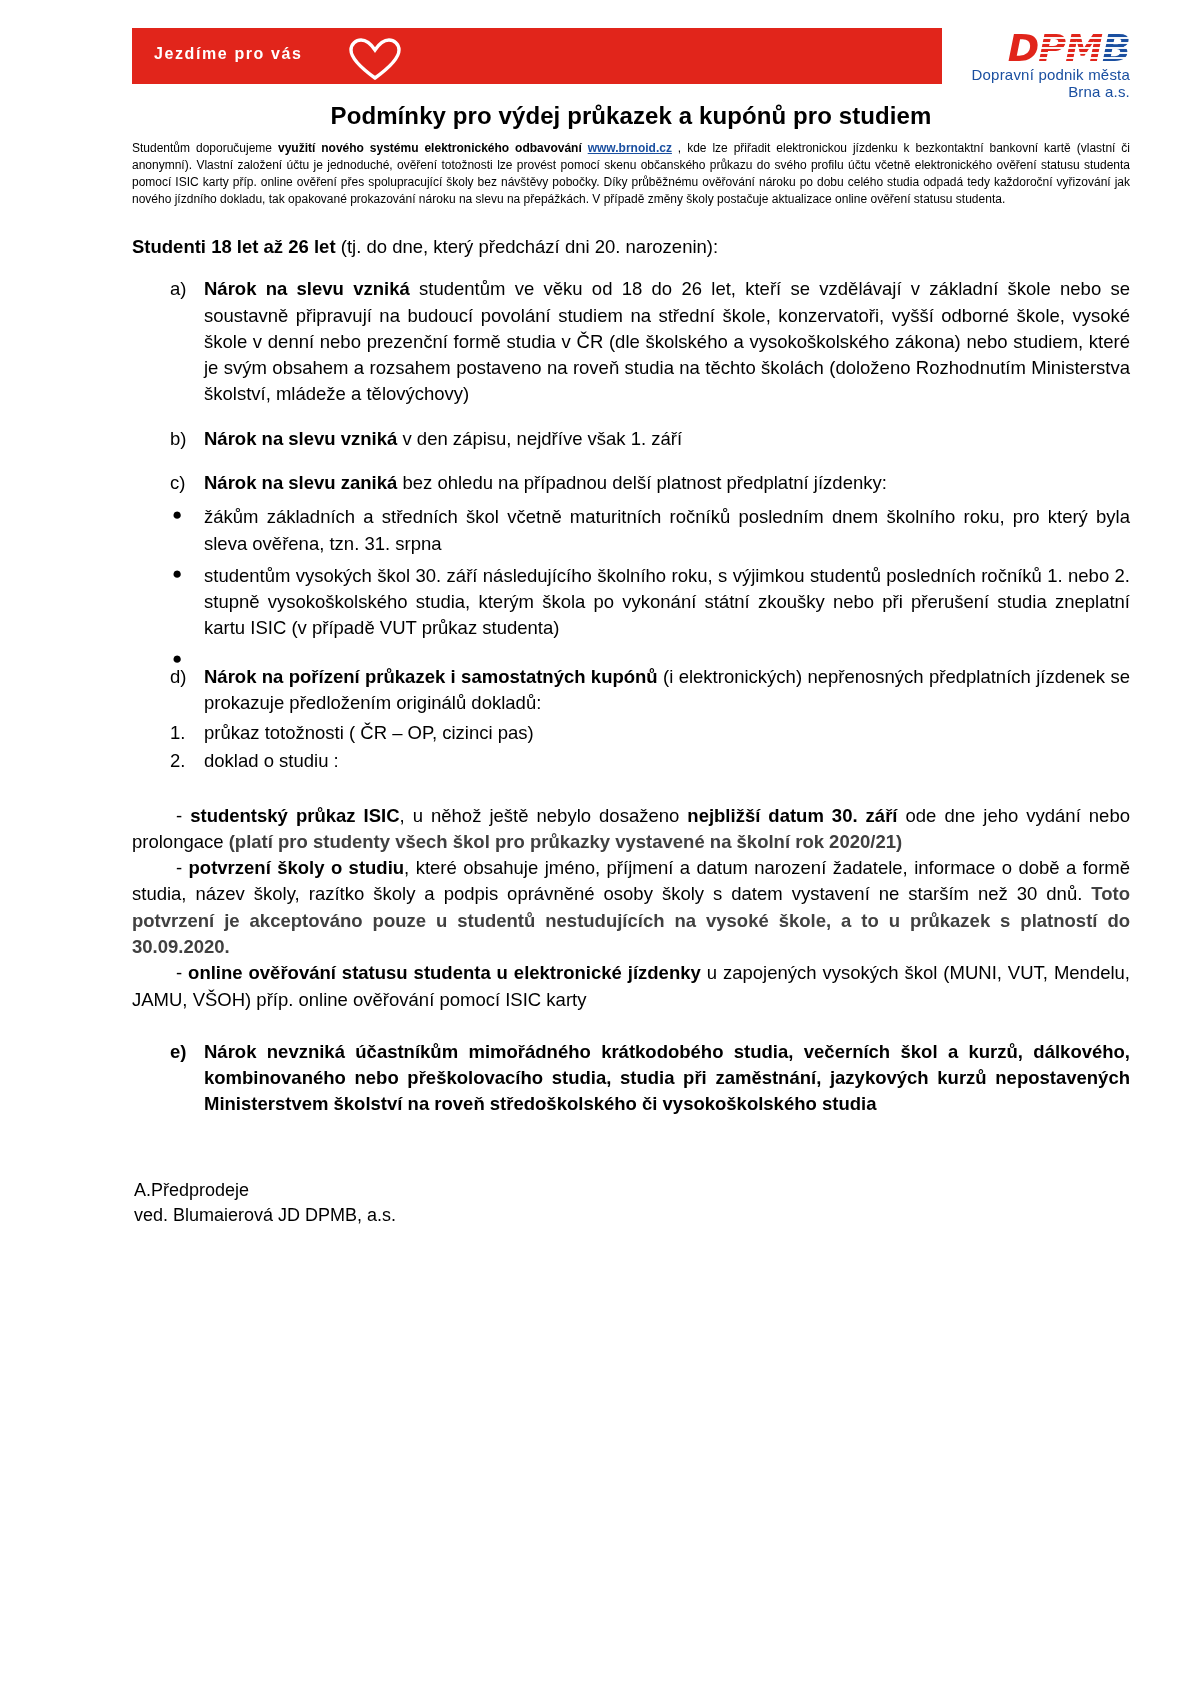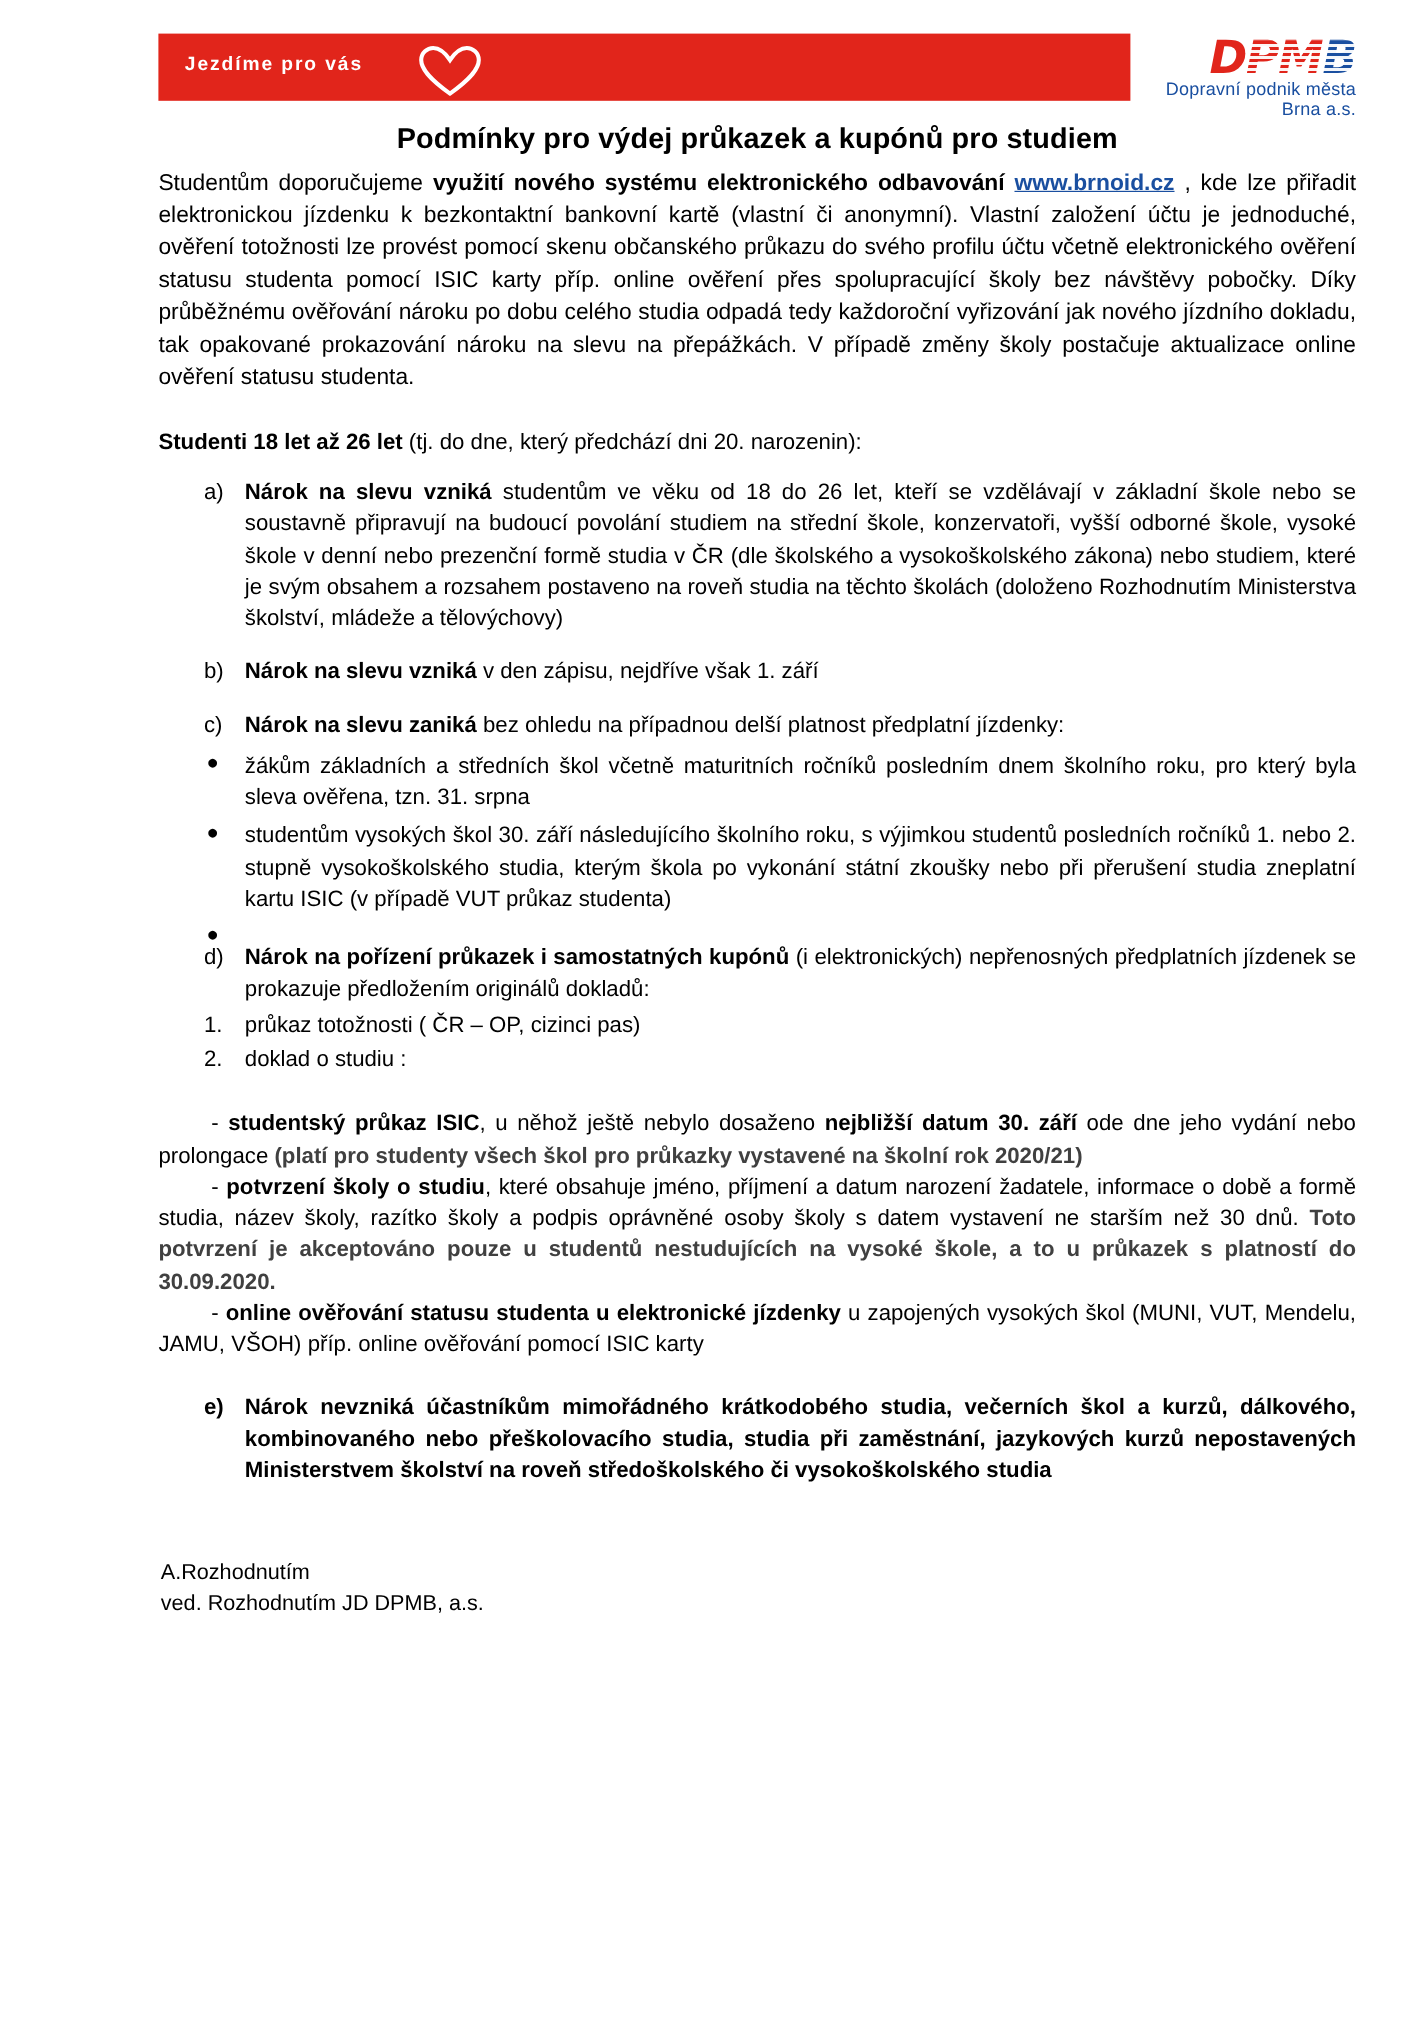--- a/index.html
+++ b/index.html
@@ -99,21 +99,21 @@
 
   
   h1.title {
     text-align: center;
     font-size: 24px;
     font-weight: bold;
     margin: 6px 0 10px 0;
     letter-spacing: 0.1px;
   }
   p.para {
-    font-size: 19px;
+    font-size: 12px;
     line-height: 1.42;
     margin: 0 0 0 0;
     text-align: justify;
   }
   .b { font-weight: bold; }
   .redb { color: #404040; font-weight: bold; }
   a.link {
     color: #1a4fa0;
     font-weight: bold;
     text-decoration: underline;
@@ -306,16 +306,16 @@
   <ol class="alpha">
     <li class="b">
       <span class="marker">e)</span>
       <span>Nárok nevzniká účastníkům mimořádného krátkodobého studia, večerních škol a kurzů, dálkového, kombinovaného nebo přeškolovacího studia, studia při zaměstnání, jazykových kurzů nepostavených Ministerstvem školství na roveň středoškolského či vysokoškolského studia</span>
     </li>
   </ol>
 
   <div class="spacer-lg"></div>
   <div class="spacer-md"></div>
 
-  <p class="signature">A.Rozhodnutím</p>
-  <p class="signature">ved. Rozhodnutím JD DPMB, a.s.</p>
+  <p class="signature">A.Předprodeje</p>
+  <p class="signature">ved. Blumaierová JD DPMB, a.s.</p>
 
 </div>
 
 </body></html>

